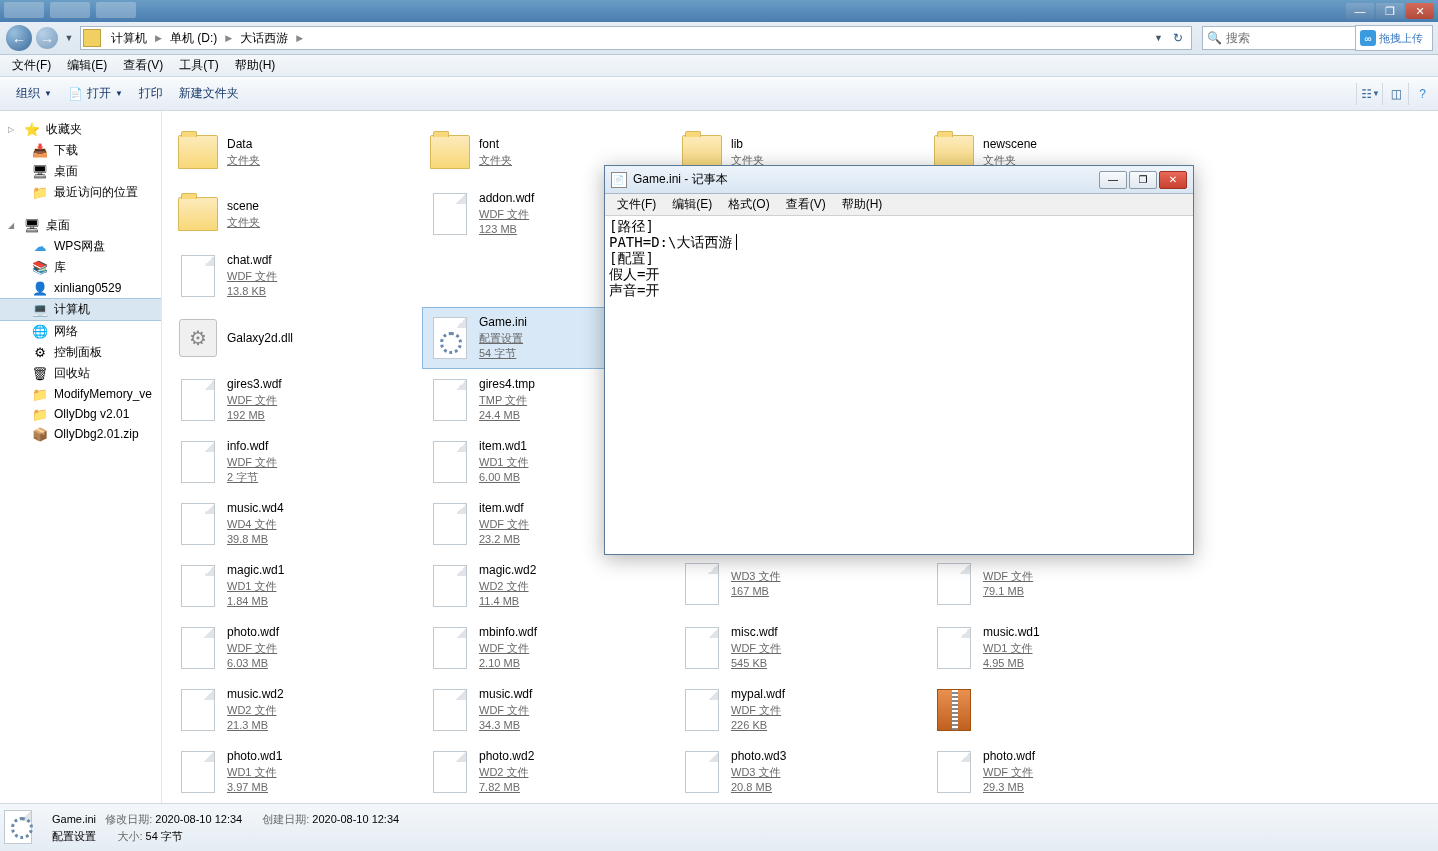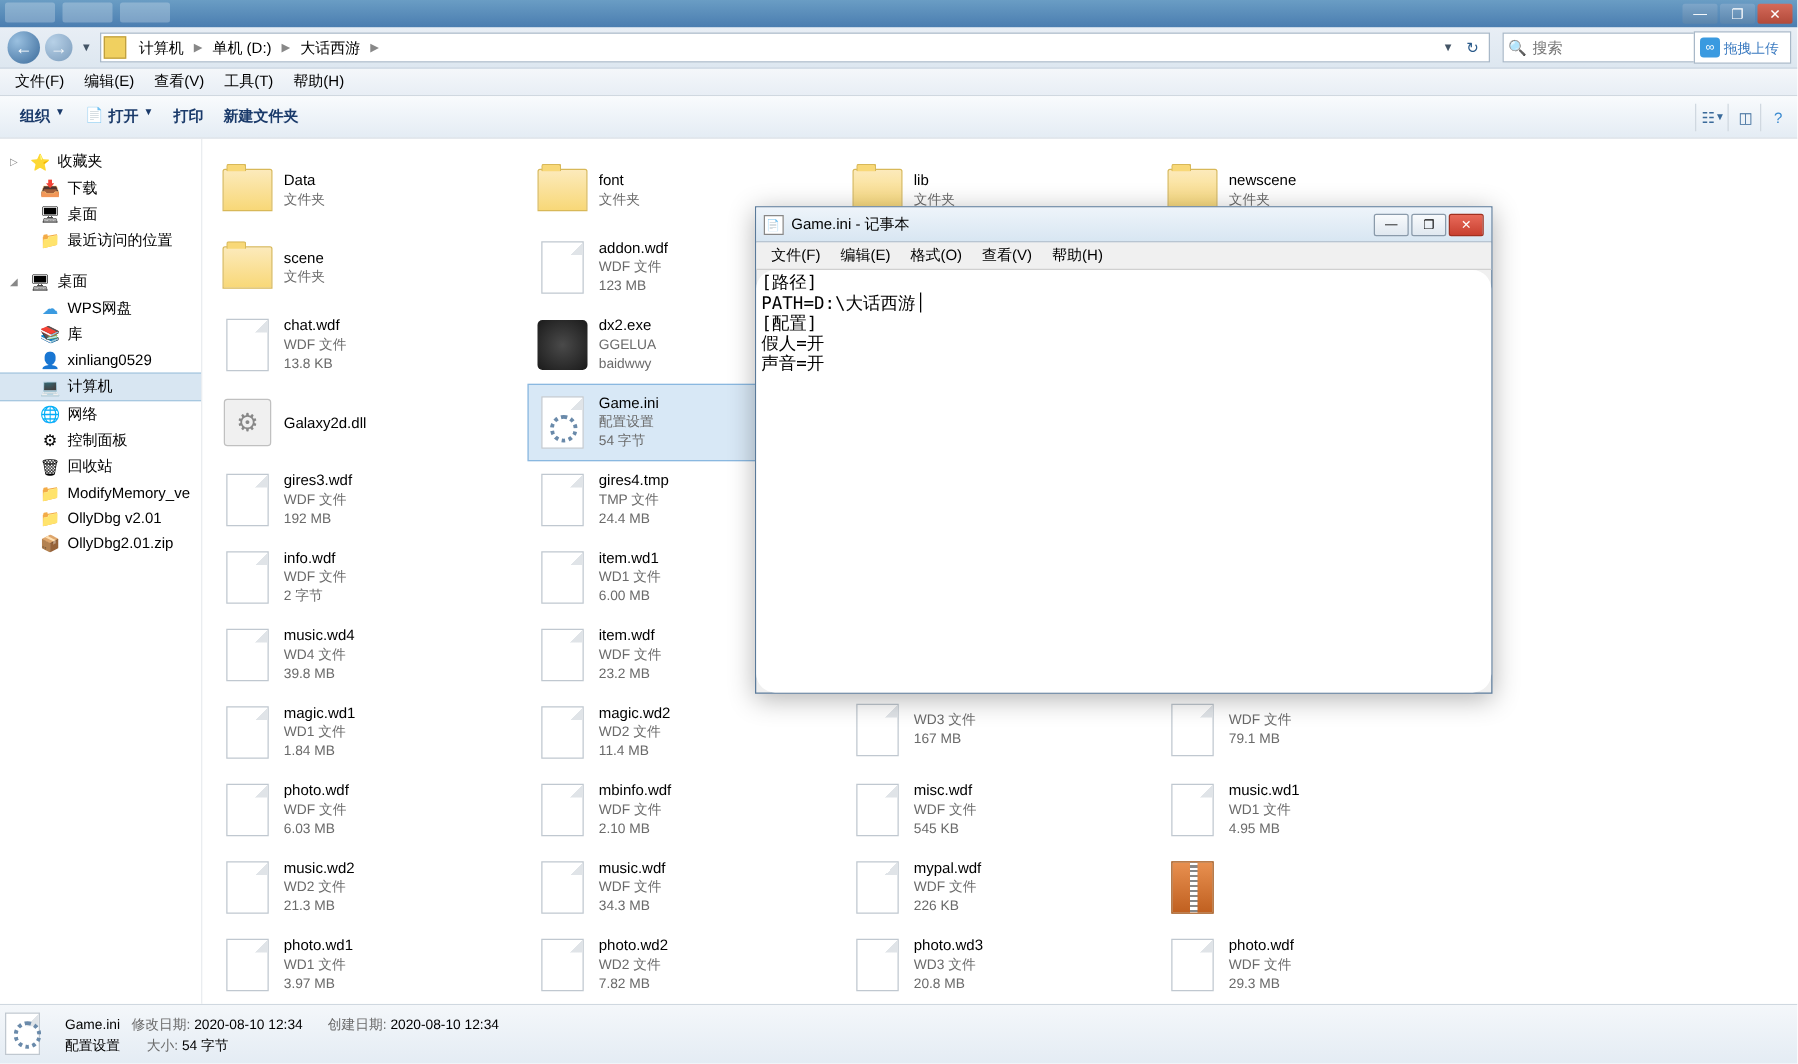--- a/index.html
+++ b/index.html
@@ -26,21 +26,21 @@
 .searchwrap { width: 230px; height: 24px; background: #fff; border: 1px solid #a8b8c8; display: flex; align-items: center; padding: 0 4px; margin-left: 6px; position: relative; }
 .searchwrap .sicon { color: #6a8aaa; margin-right: 4px; font-size: 12px; }
 .searchwrap input { border: none; outline: none; flex: 1; font-size: 12px; color: #888; background: transparent; }
 .upload-badge { position: absolute; right: -2px; top: -2px; bottom: -2px; width: 78px; background: #fff; border: 1px solid #a8b8c8; display: flex; align-items: center; font-size: 11px; color: #3a7ac0; padding-left: 4px; }
 .upload-badge .cube { width: 16px; height: 16px; background: #3a9ae0; border-radius: 3px; margin-right: 3px; display:flex;align-items:center;justify-content:center;color:#fff;font-size:10px;}
 
 .menubar { height: 22px; background: linear-gradient(#f4f7fa, #e8eef5); border-bottom: 1px solid #d0d8e0; display: flex; align-items: center; padding: 0 4px; font-size: 12px; }
 .menubar .mi { padding: 2px 8px; }
 
 .toolbar { height: 34px; background: linear-gradient(#f9fbfd, #e4ecf4); border-bottom: 1px solid #d0d8e0; display: flex; align-items: center; padding: 0 8px; font-size: 12px; color: #1a3a6a; }
-.toolbar .tb { padding: 4px 8px; display: flex; gap: 4px; font-weight: bold; }
+.toolbar .tb { padding: 4px 8px; display: flex; align-items: center; gap: 4px; }
 .toolbar .tb .dd { font-size: 8px; }
 .toolbar .right { margin-left: auto; display: flex; gap: 4px; align-items: center; }
 .toolbar .right .ico { width: 22px; height: 22px; display: flex; align-items: center; justify-content: center; color: #3a6a9a; border-left:1px solid #d0d8e0; padding-left:6px;}
 
 .body { display: flex; height: calc(851px - 22px - 33px - 22px - 34px - 48px); }
 .sidebar { width: 162px; background: #fff; border-right: 1px solid #e4e8ec; padding: 8px 0; overflow: hidden; font-size: 12px; }
 .sb-group { margin-bottom: 12px; }
 .sb-head { display: flex; align-items: center; gap: 6px; padding: 2px 8px; font-size: 12px; }
 .sb-head .tri { font-size: 8px; color: #888; width: 10px; }
 .sb-item { display: flex; align-items: center; gap: 6px; padding: 2px 8px 2px 32px; }
@@ -57,38 +57,38 @@
 .doc-icon { width: 34px; height: 42px; background: #fff; border: 1px solid #c0c8d0; position: relative; }
 .doc-icon:before { content:''; position:absolute; top:0; right:0; width:10px; height:10px; background: linear-gradient(135deg, transparent 50%, #e0e4e8 50%); }
 .doc-icon.ini .gear { position:absolute; bottom:4px; left:6px; width:22px; height:22px; border:3px dotted #6a8aaa; border-radius:50%;}
 .exe-icon { width: 40px; height: 40px; background: radial-gradient(circle, #4a4a4a, #1a1a1a); border-radius: 4px; }
 .dll-icon { width: 38px; height: 38px; background: #f0f0f0; border: 1px solid #c0c0c0; border-radius: 3px; display:flex;align-items:center;justify-content:center; }
 .dll-icon:after{content:'⚙';color:#888;font-size:20px;}
 .zip-icon { width: 34px; height: 42px; background: linear-gradient(#e89050, #c06020); border: 1px solid #a05010; position:relative;}
 .zip-icon:after{content:'';position:absolute;left:14px;top:0;bottom:0;width:6px;background:repeating-linear-gradient(#fff 0 2px,#888 2px 4px);}
 .file .ftxt { line-height: 1.4; }
 .file .fname { color: #000; }
-.file .ftype, .file .fsize { color: #6a6a6a; font-size: 11px; }
+.file .ftype, .file .fsize { color: #6a6a6a; font-size: 11px; text-decoration: underline; }
 .blurred { filter: blur(2px); opacity:.8; }
 
 .status { height: 48px; background: linear-gradient(#f4f7fa, #e4ecf4); border-top: 1px solid #d0d8e0; display: flex; align-items: center; padding: 4px 4px; font-size: 11px; gap: 12px; }
 .status .sicon { width: 36px; height: 36px; }
 .status .sinfo { display: grid; grid-template-columns: auto auto auto auto; gap: 2px 20px; }
 .status .slabel { color: #6a6a6a; }
 
 
 .notepad { position: absolute; left: 604px; top: 165px; width: 590px; height: 390px; background: #f0f0f0; border: 1px solid #5a7a9a; box-shadow: 0 4px 20px rgba(0,0,0,.3); }
 .np-title { height: 28px; background: linear-gradient(#eef4fa, #d8e6f2); display: flex; align-items: center; padding: 0 6px; font-size: 12px; border-bottom: 1px solid #a8b8c8; }
 .np-title .npico { width: 16px; height: 16px; background: #fff; border: 1px solid #888; margin-right: 6px; display:flex;align-items:center;justify-content:center;font-size:9px;color:#4a7ab0;}
 .np-title .npbtns { margin-left: auto; display: flex; gap: 2px; }
 .np-title .npbtn { width: 28px; height: 18px; border: 1px solid #8a9aaa; border-radius: 2px; display: flex; align-items: center; justify-content: center; font-size: 10px; background: linear-gradient(#f8fafc,#e0e8f0);}
 .np-title .npbtn.close { background: linear-gradient(#e86a5a, #c84030); color: #fff; border-color: #a03020;}
 .np-menu { height: 22px; background: #f0f0f0; display: flex; align-items: center; padding: 0 4px; font-size: 12px; border-bottom: 1px solid #d0d0d0;}
 .np-menu .nmi { padding: 2px 8px; }
-.np-body { background: #fff; height: calc(100% - 50px); padding: 2px 4px; font-family: SimSun, monospace; font-size: 14px; line-height: 1.15; white-space: pre; position: relative; overflow:auto;border-radius:15px;}
+.np-body { background: #fff; height: calc(100% - 50px); padding: 2px 4px; font-family: SimSun, monospace; font-size: 14px; line-height: 1.15; white-space: pre; position: relative; overflow:auto;}
 .np-body .cursor { border-right: 1px solid #000; }
 </style>
 </head>
 <body>
 
 <div class="titlebar">
   <div class="left">
     <div class="tb-thumb"></div>
     <div class="tb-thumb"></div>
     <div class="tb-thumb"></div>
@@ -303,30 +303,20 @@
         <div class="file">
           <div class="ficon">
             <div class="doc-icon"></div>
           </div>
           <div class="ftxt">
             <div class="fname">chat.wdf</div>
             <div class="ftype">WDF 文件</div>
             <div class="fsize">13.8 KB</div>
           </div>
         </div>
-        <div class="file">
-          <div class="ficon">
-            <div class="exe-icon"></div>
-          </div>
-          <div class="ftxt">
-            <div class="fname">dx2.exe</div>
-            <div class="ftype">GGELUA</div>
-            <div class="fsize">baidwwy</div>
-          </div>
-        </div>
         <div></div>
         <div></div>
       </div>
       <div class="fg-row">
         <div class="file">
           <div class="ficon">
             <div class="dll-icon"></div>
           </div>
           <div class="ftxt">
             <div class="fname">Galaxy2d.dll</div>

